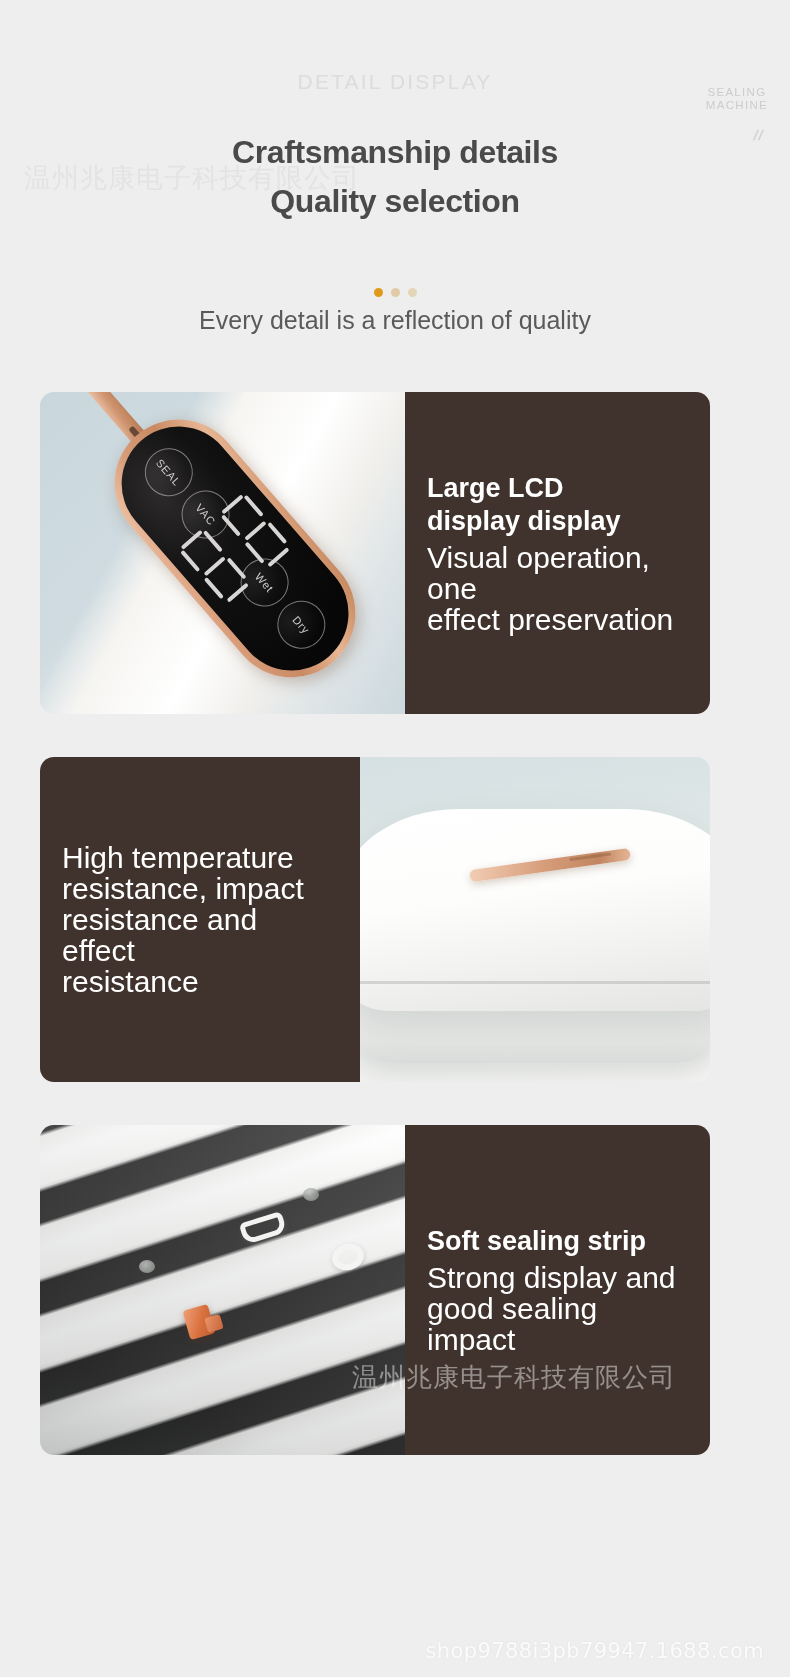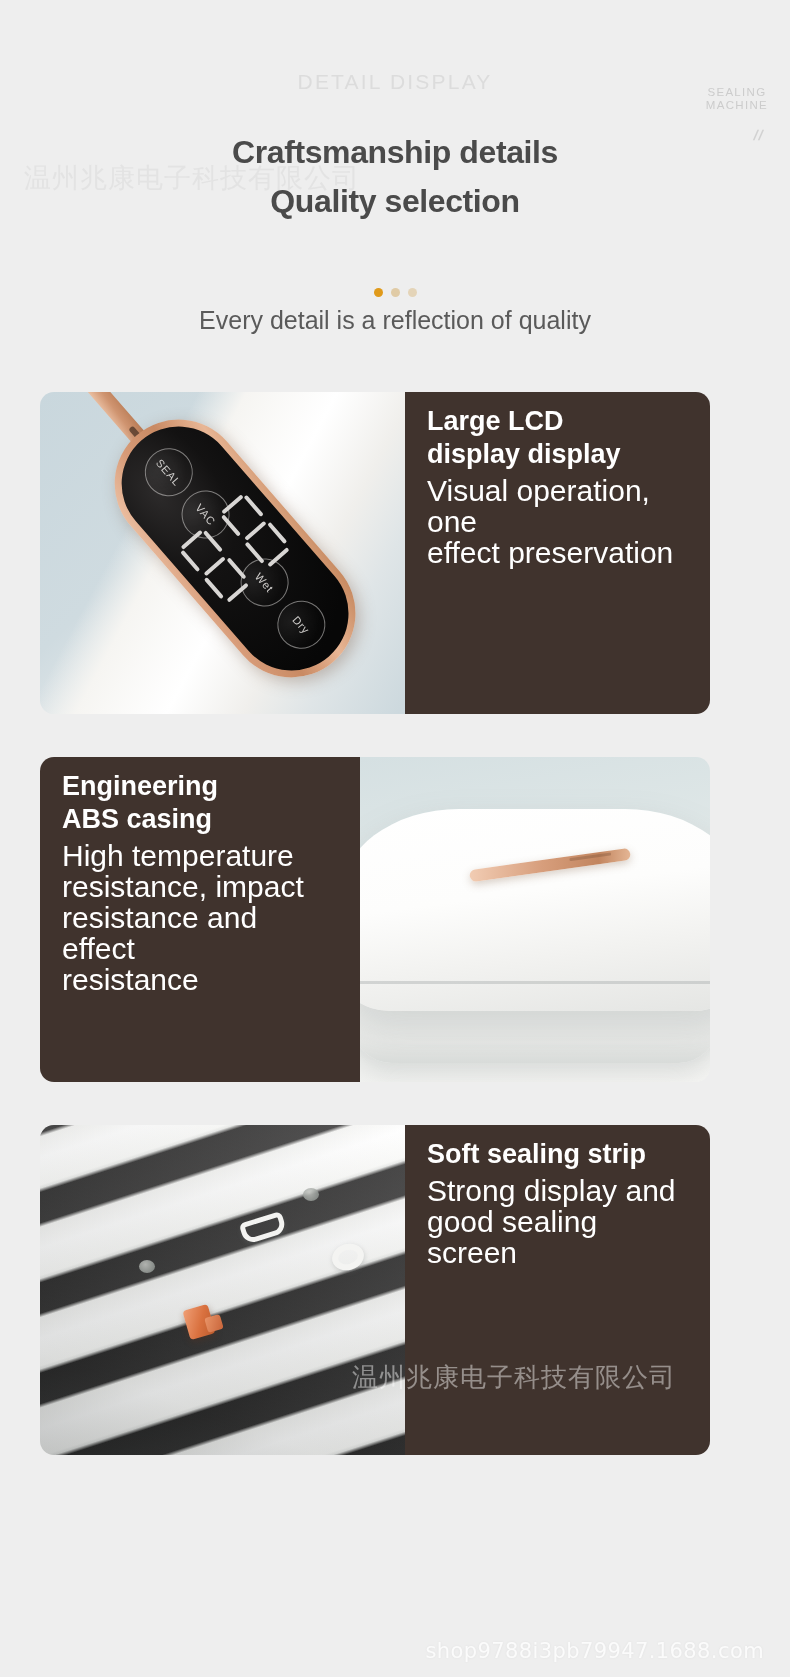--- a/index.html
+++ b/index.html
@@ -105,21 +105,21 @@
     display:flex;
   }
   #card1 { top:392px; height:322px; }
   #card2 { top:757px; height:325px; }
   #card3 { top:1125px; height:330px; }
 
   .panel {
     background:#40332d;
     color:#ffffff;
     padding:13px 22px;
-    display:flex; flex-direction:column; justify-content:flex-start;
+    display:flex; flex-direction:column; justify-content:center;
     flex:0 0 305px;
   }
   .panel.wide { flex:0 0 320px; }
   .panel h3 {
     font-size:27px; font-weight:700; line-height:33px;
     margin-bottom:4px;
   }
   .panel p {
     font-size:30px; font-weight:400; line-height:31px;
   }
@@ -372,24 +372,20 @@
       <p>
         <span>Visual operation, one</span><br>
         <span>effect preservation</span>
       </p>
     </div>
   </section>
 
   <section class="card" id="card2">
 
     <div class="panel wide">
-      <h3>
-        <span>Engineering</span><br>
-        <span>ABS casing</span>
-      </h3>
       <p>
         <span>High temperature</span><br>
         <span>resistance, impact</span><br>
         <span>resistance and effect</span><br>
         <span>resistance</span>
       </p>
     </div>
 
     <div class="photo p2">
       <div class="lid-base"></div>
@@ -408,21 +404,21 @@
       <div class="screw s2"></div>
       <div class="tab"></div>
       <div class="ring"></div>
       <div class="clip"></div>
     </div>
 
     <div class="panel">
       <h3>Soft sealing strip</h3>
       <p>
         <span>Strong display and</span><br>
-        <span>good sealing screen</span>
+        <span>good sealing impact</span>
       </p>
     </div>
   </section>
 
   <div class="wm wm-card3">温州兆康电子科技有限公司</div>
 
   <div class="footer-url">shop9788i3pb79947.1688.com</div>
 
 </div>
 

